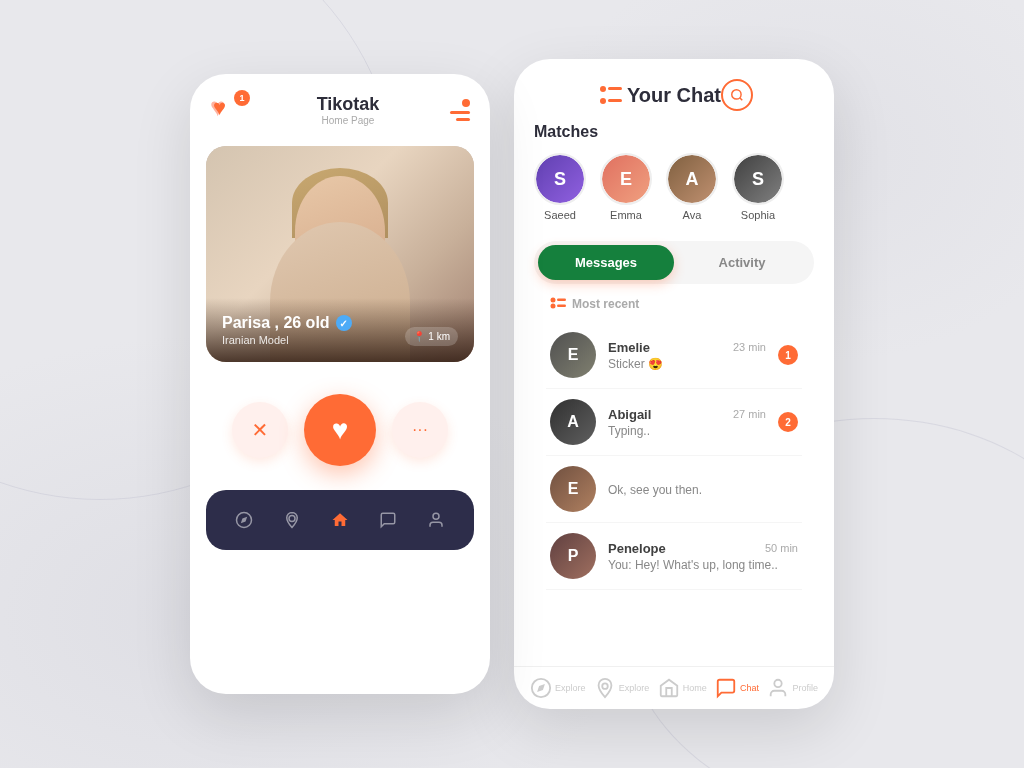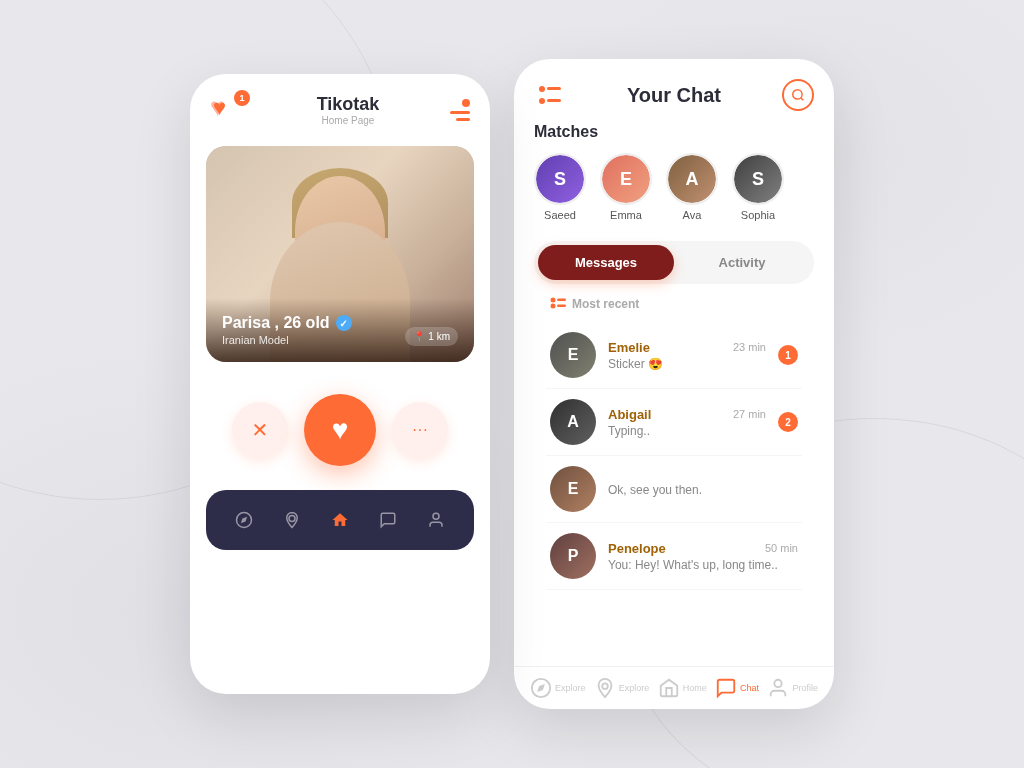--- a/index.html
+++ b/index.html
@@ -317,21 +317,21 @@
       border-radius: 36px;
       box-shadow: 0 20px 60px rgba(0,0,0,0.12);
       overflow: hidden;
       display: flex;
       flex-direction: column;
     }
 
     .chat-header {
       display: flex;
       align-items: center;
-      justify-content: space-between;
+      justify-content: center;
       padding: 20px 20px 12px;
     }
 
     .chat-menu-icon {
       width: 32px;
       height: 32px;
       display: flex;
       align-items: center;
       justify-content: center;
       color: #ff6b35;
@@ -421,21 +421,21 @@
       padding: 10px;
       border-radius: 22px;
       border: none;
       cursor: pointer;
       font-size: 13px;
       font-weight: 600;
       transition: all 0.2s;
     }
 
     .tab-btn.active {
-      background: #7f1d1d;
+      background: #15803d;
       color: white;
       box-shadow: 0 4px 12px rgba(255,107,53,0.3);
     }
 
     .tab-btn.inactive {
       background: transparent;
       color: #888;
     }
 
     
@@ -487,21 +487,21 @@
 
     .msg-top {
       display: flex;
       justify-content: space-between;
       align-items: center;
     }
 
     .msg-name {
       font-size: 13px;
       font-weight: 700;
-      color: #a16207;
+      color: #404040;
     }
 
     .msg-time {
       font-size: 11px;
       color: #aaa;
     }
 
     .msg-preview {
       font-size: 12px;
       color: #888;

